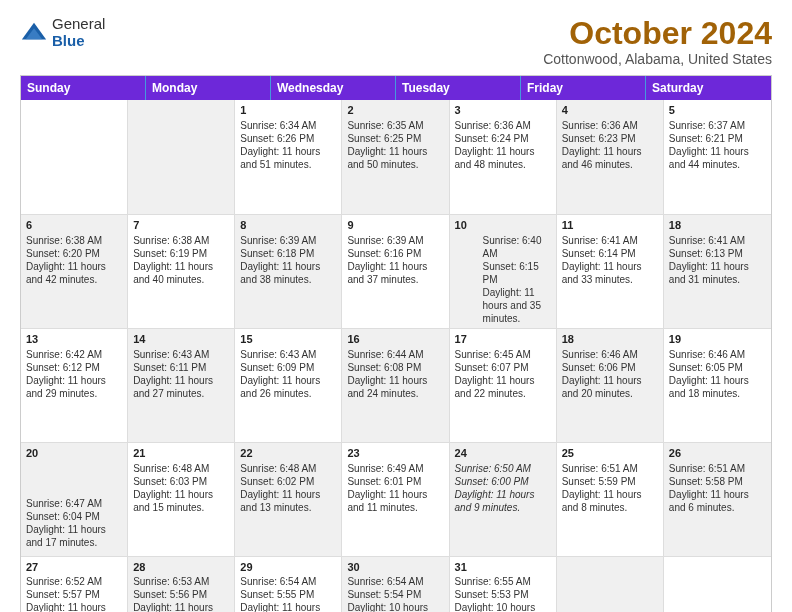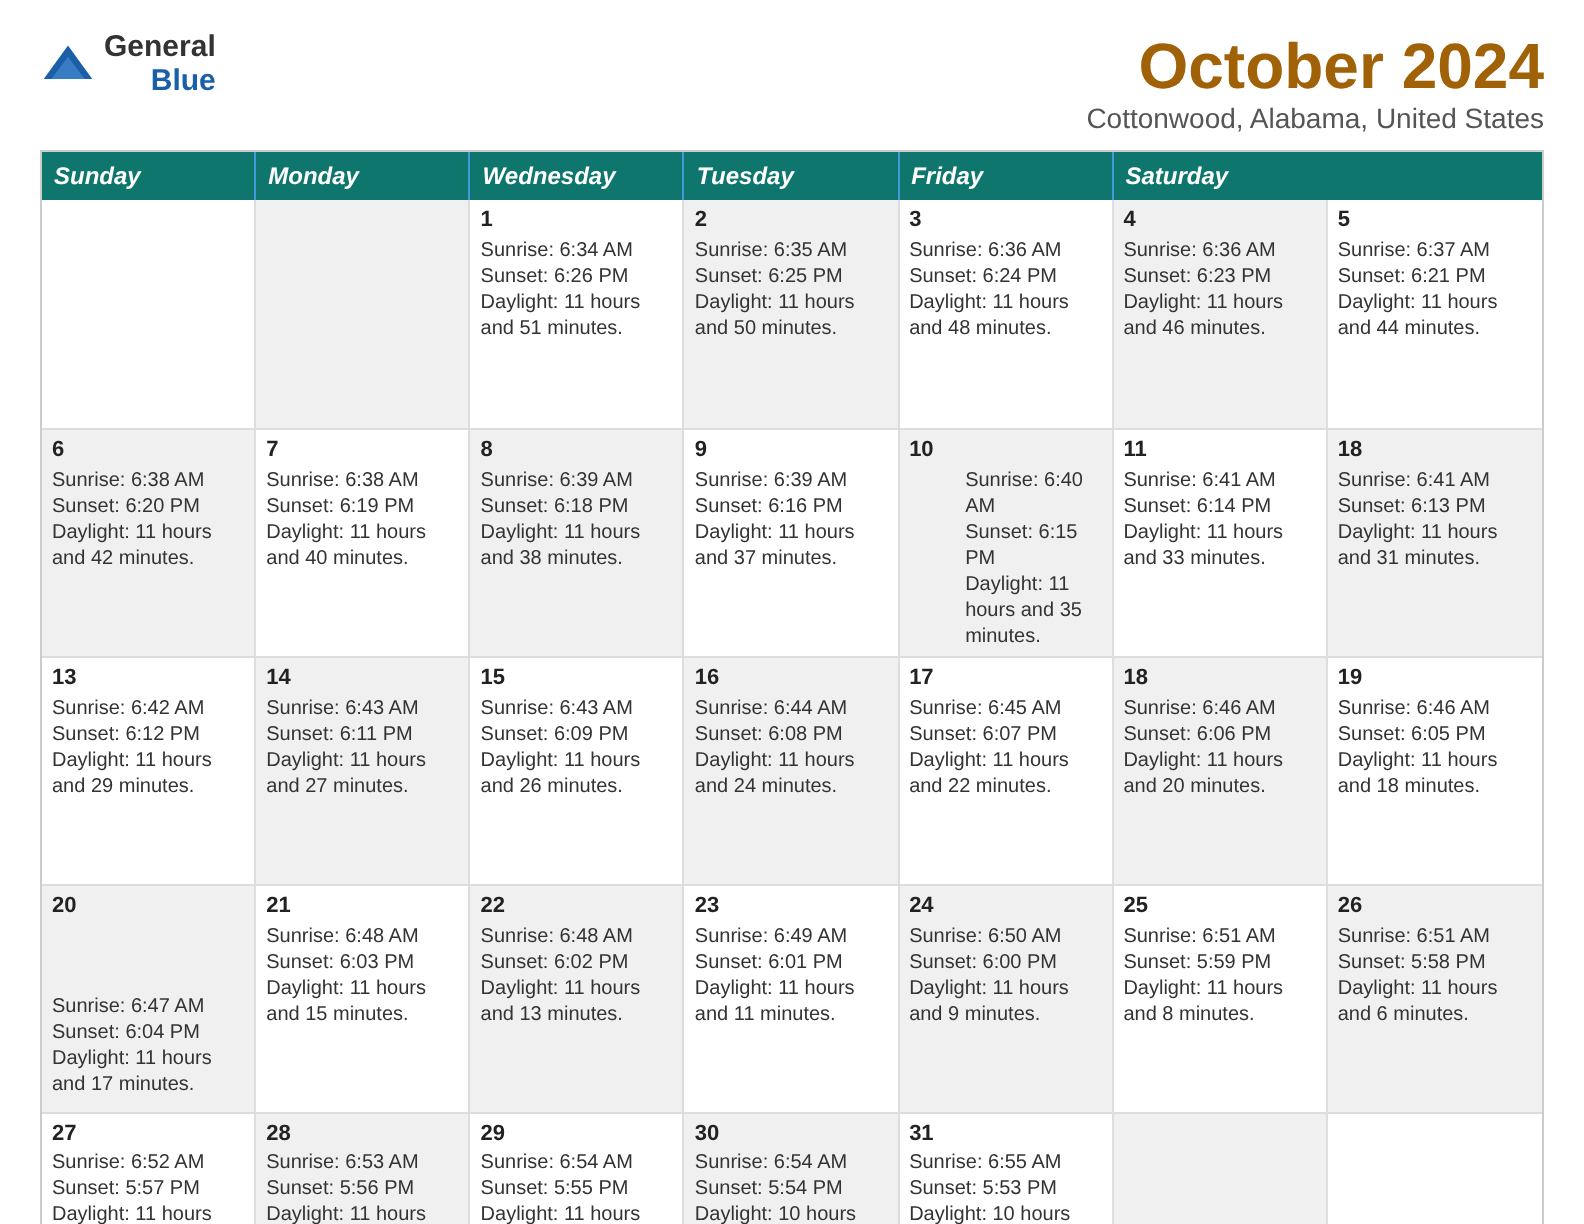--- a/index.html
+++ b/index.html
@@ -28,28 +28,27 @@
       align-items: center;
       gap: 4px;
     }
     .logo-text {
       display: flex;
       flex-direction: column;
       line-height: 1.1;
     }
     .logo-general {
       font-size: 15px;
-      font-weight: bold;
+      font-weight: normal;
       color: #333;
     }
     .logo-blue {
       font-size: 15px;
       font-weight: bold;
       color: #1a5fa8;
-      text-align: right;
     }
     .logo-icon {
       width: 28px;
       height: 28px;
     }
     .title-block {
       text-align: right;
     }
     .main-title {
       font-size: 32px;
@@ -62,23 +61,22 @@
       color: #555;
     }
     .calendar {
       flex: 1;
       display: flex;
       flex-direction: column;
       border: 1px solid #ccc;
     }
     .cal-header {
       display: grid;
-      grid-template-columns: repeat(7, 1fr);
-      background: #0f766e;
-      font-style: italic;
+      grid-template-columns: repeat(6, 1fr);
+      background: #6d28d9;
     }
     .cal-header-cell {
       color: #fff;
       font-size: 12px;
       font-weight: bold;
       padding: 5px 6px;
       border-right: 1px solid #4499dd;
     }
     .cal-header-cell:last-child { border-right: none; }
     .cal-body {
@@ -288,21 +286,21 @@
 Daylight: 11 hours and 13 minutes.</div>
           </div>
           <div class="cal-cell">
             <span class="day-num">23</span>
             <div class="cell-text" style="white-space: pre-line;">Sunrise: 6:49 AM
 Sunset: 6:01 PM
 Daylight: 11 hours and 11 minutes.</div>
           </div>
           <div class="cal-cell shaded">
             <span class="day-num">24</span>
-            <div class="cell-text" style="white-space: pre-line;">Sunrise: 6:50 AM
+            <div class="cell-text" style="white-space: pre-line; font-style: italic;">Sunrise: 6:50 AM
 Sunset: 6:00 PM
 Daylight: 11 hours and 9 minutes.</div>
           </div>
           <div class="cal-cell">
             <span class="day-num">25</span>
             <div class="cell-text" style="white-space: pre-line;">Sunrise: 6:51 AM
 Sunset: 5:59 PM
 Daylight: 11 hours and 8 minutes.</div>
           </div>
           <div class="cal-cell shaded">

